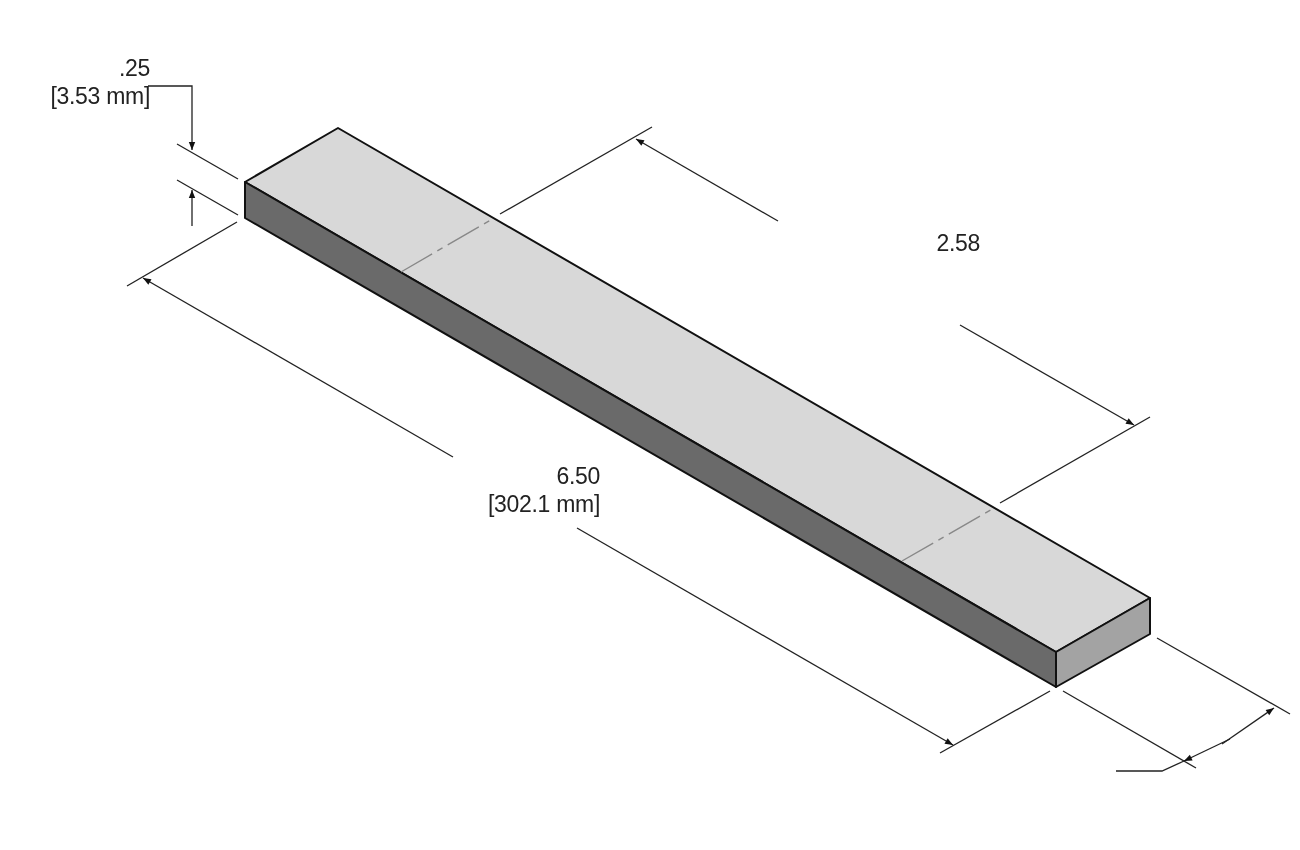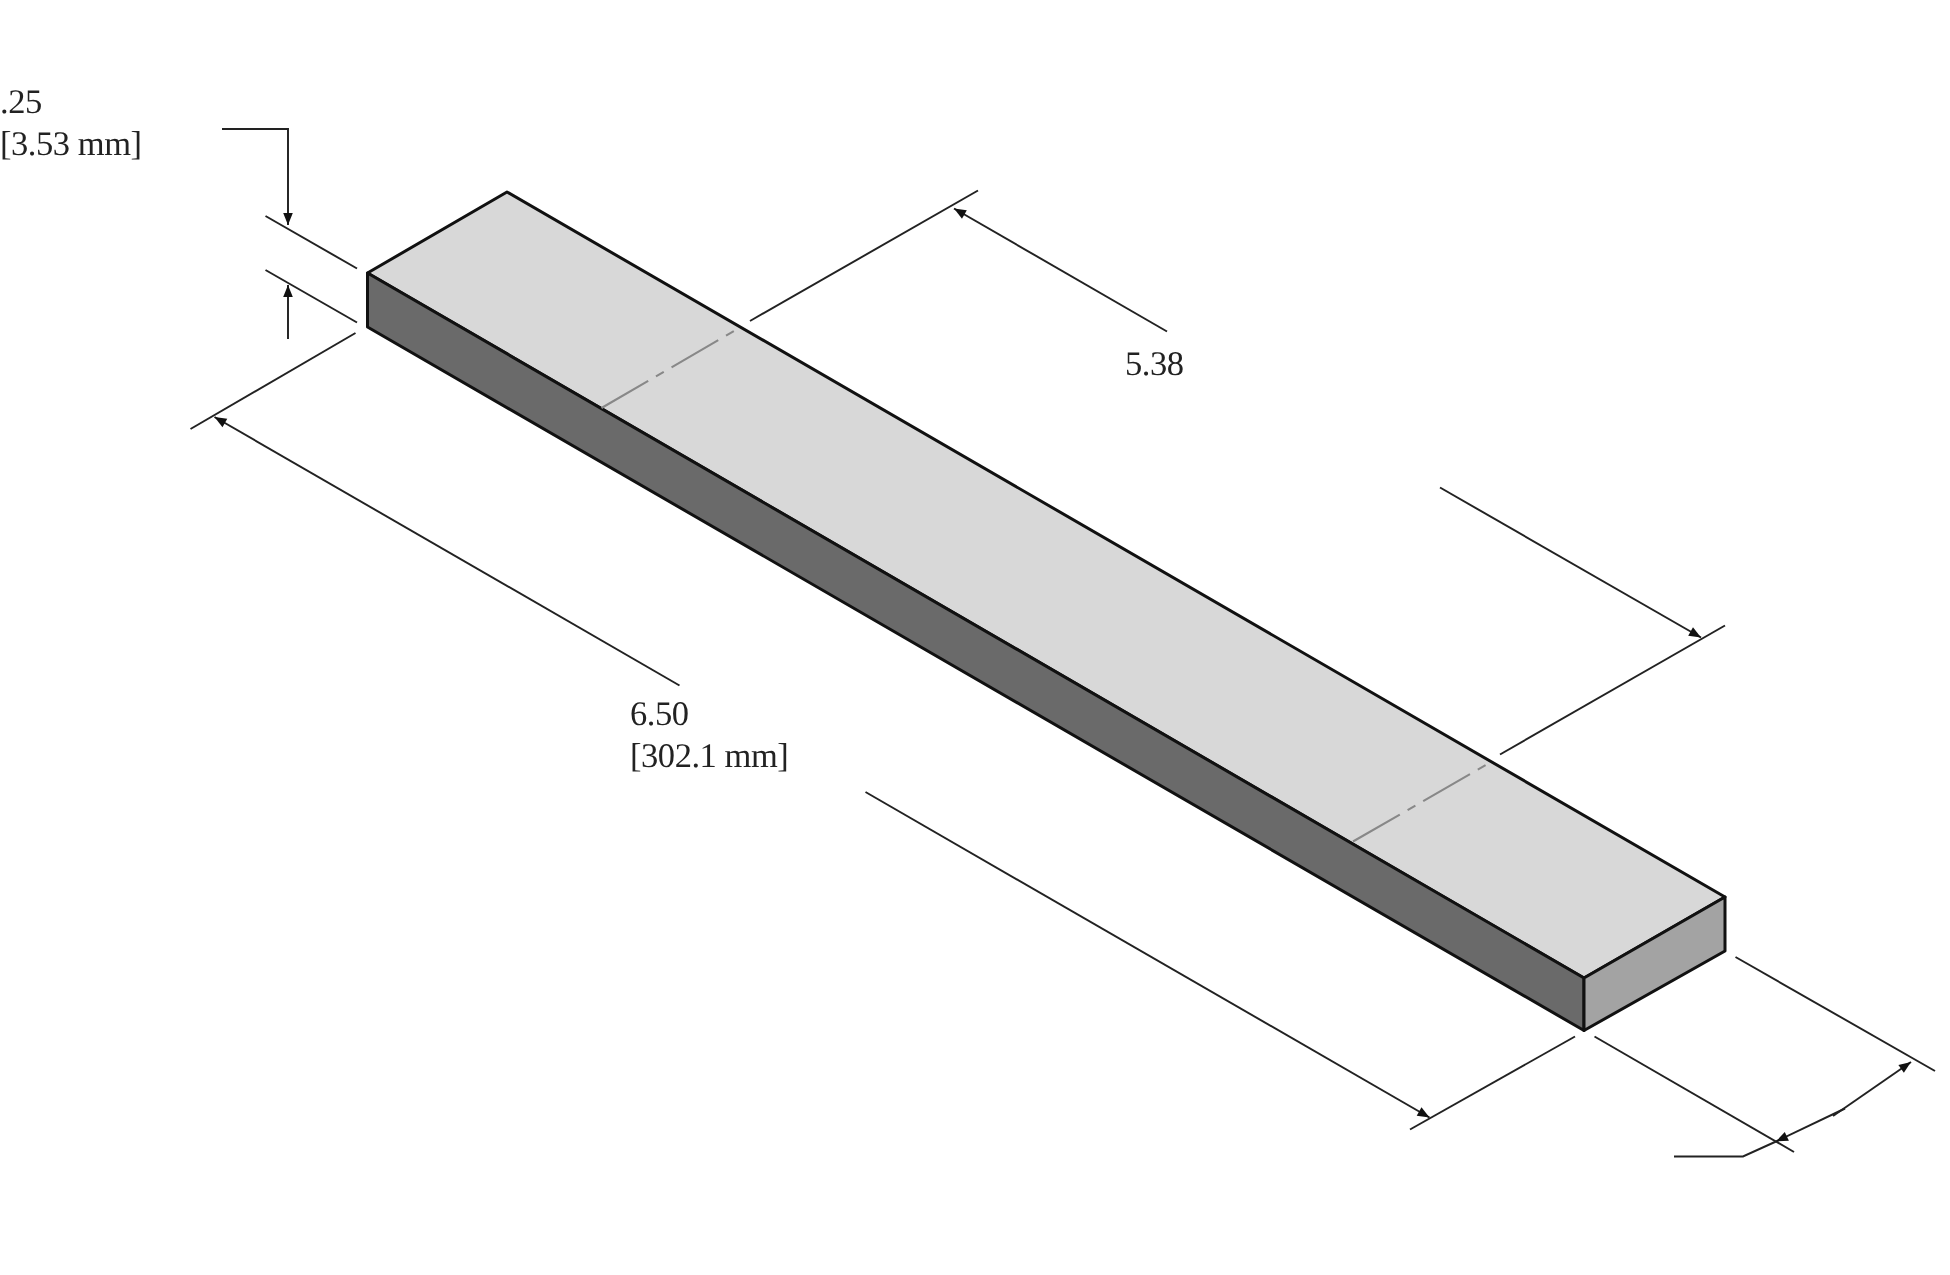--- a/index.html
+++ b/index.html
@@ -1,18 +1,18 @@
 <!DOCTYPE html>
 <html><head>
 <meta charset="utf-8">
 <style>
   html, body { margin:0; padding:0; background:#ffffff; }
   body { width:1300px; height:850px; position:relative; overflow:hidden; font-family:"DejaVu Sans", sans-serif; }
   svg { position:absolute; left:0; top:0; }
-  .lbl { position:absolute; text-align:left; color:#222; font-family:Liberation Serif, serif; font-size:23px; line-height:28px; font-weight:300; letter-spacing:-0.3px; }
+  .lbl { position:absolute; text-align:right; color:#222; font-family:Liberation Sans, sans-serif; font-size:23px; line-height:28px; font-weight:300; letter-spacing:-0.3px; }
   .lbl span { display:block; white-space:nowrap; }
 </style>
 </head>
 <body>
 
 <svg width="1300" height="850" viewBox="0 0 1300 850">
   <defs>
     <marker id="arr" viewBox="0 0 10 10" refX="10" refY="5" markerWidth="12" markerHeight="8" orient="auto-start-reverse" markerUnits="userSpaceOnUse">
       <path d="M0,1 L10,5 L0,9 z" fill="#111"></path>
     </marker>
@@ -58,21 +58,21 @@
     <polyline points="1116,771 1162,771 1184,761"></polyline>
   </g>
 </svg>
 
 <div class="lbl" style="left:0px; top:54px; width:150px;">
   <span>.25</span>
   <span>[3.53 mm]</span>
 </div>
 
 <div class="lbl" style="left:750px; top:229px; width:230px;">
-  <span>5.38</span>
+  <span>2.58</span>
 </div>
 
 <div class="lbl" style="left:420px; top:462px; width:180px;">
   <span>6.50</span>
   <span>[302.1 mm]</span>
 </div>
 
 <div class="lbl" style="left:950px; top:746px; width:170px;">
 </div>
 

